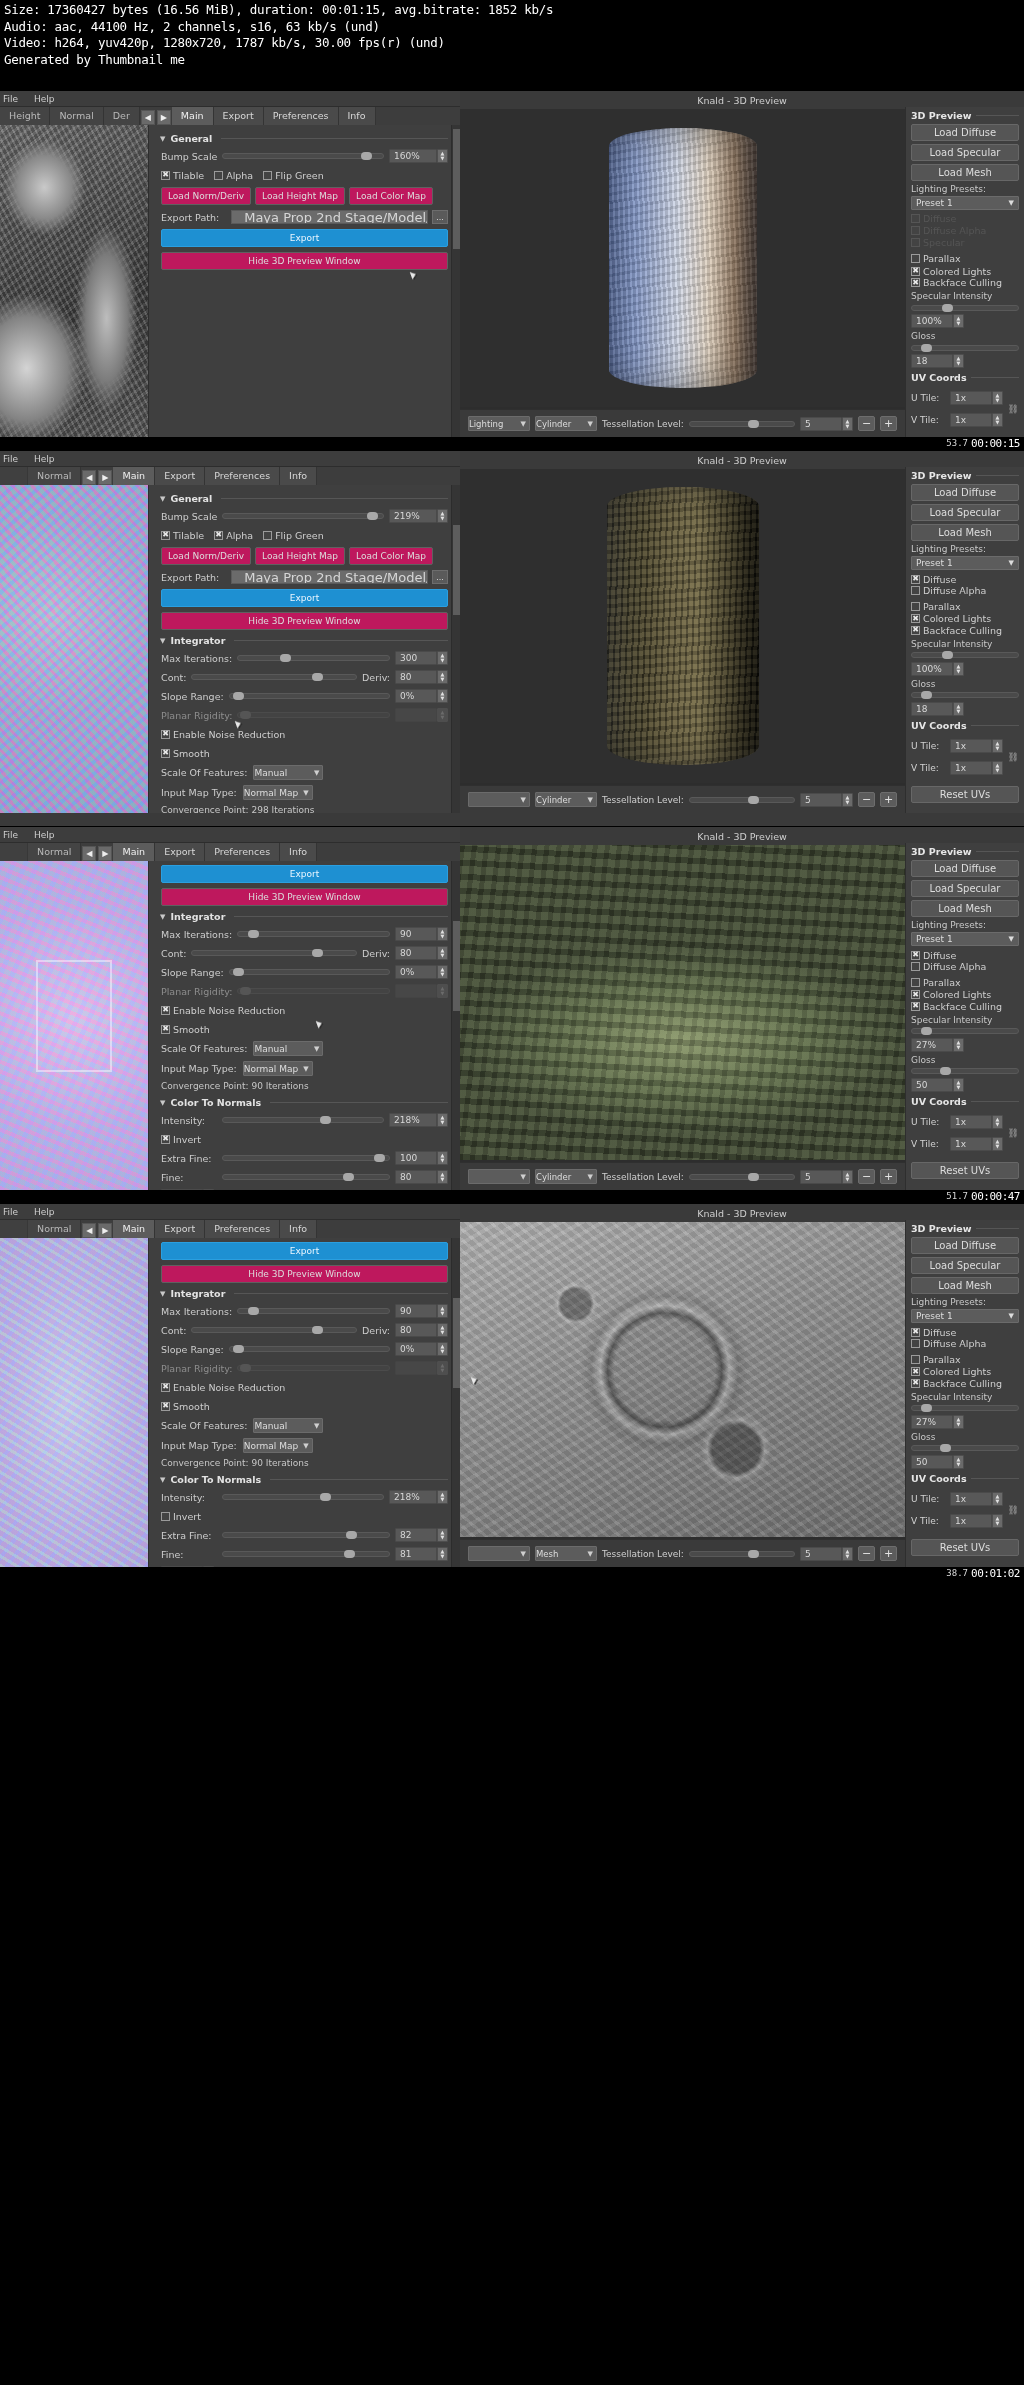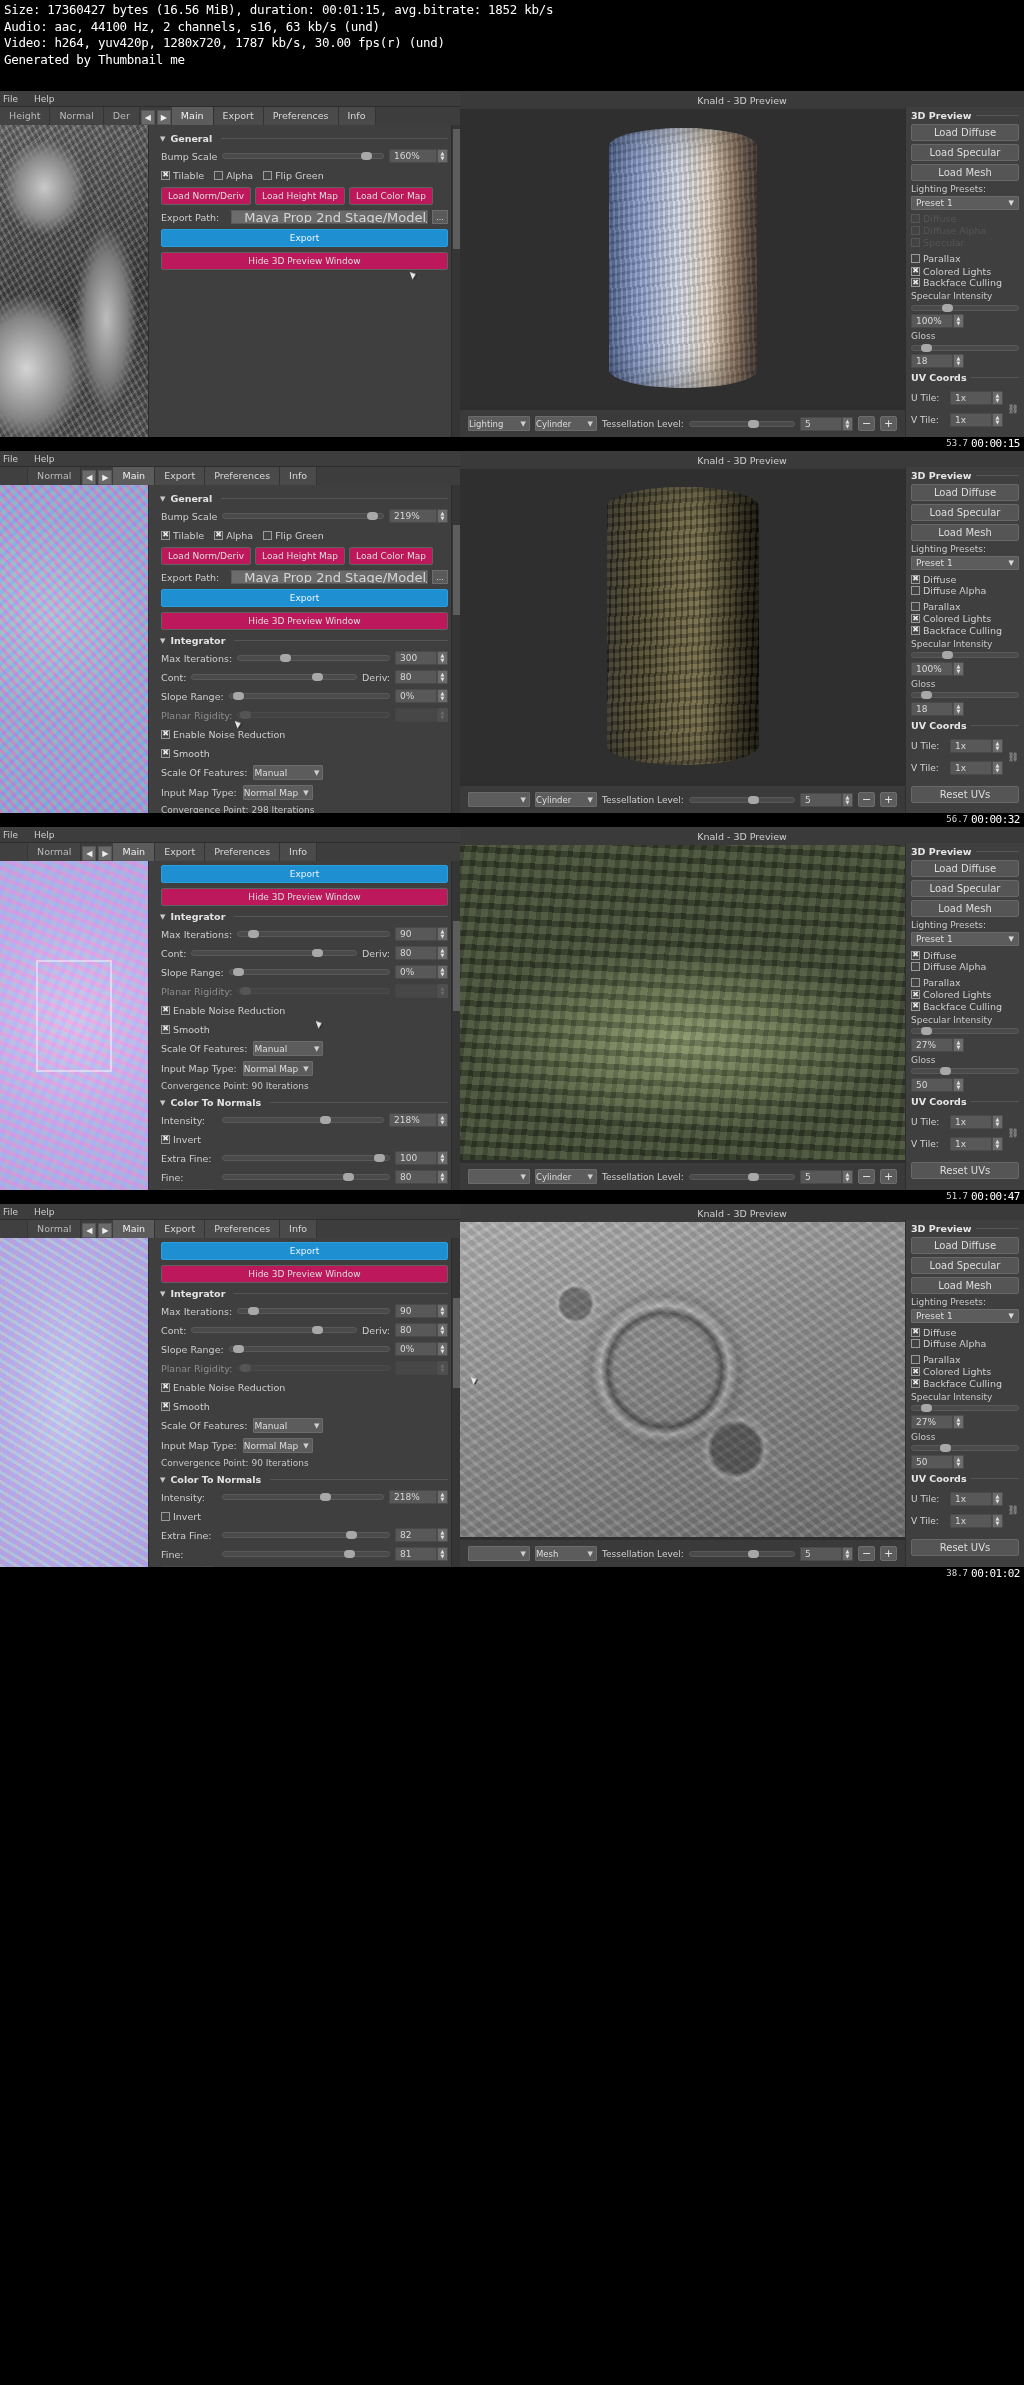--- a/index.html
+++ b/index.html
@@ -821,24 +821,20 @@
     <span class="spin">
                 <span>▲</span>
                 <span>▼</span>
               </span>
             </span>
           <span class="pm">−</span>
           <span class="pm">+</span>
         </div>
       </div>
     </div>
-    <div class="ts-bar">
-      <span class="secs">56.7</span>
-      <span class="tc">00:00:32</span>
-    </div>
     <div class="cursor" style="left:236px;top:269px"></div>
   </div>
     <div class="panel" style="height:377px">
     <div class="panel-inner" style="height:363px">
 
       <div style="width:460px;display:flex;flex-direction:column;background:#3d3d3d">
         <div class="menubar">
           <span>File</span>
           <span>Help</span>
         </div>

